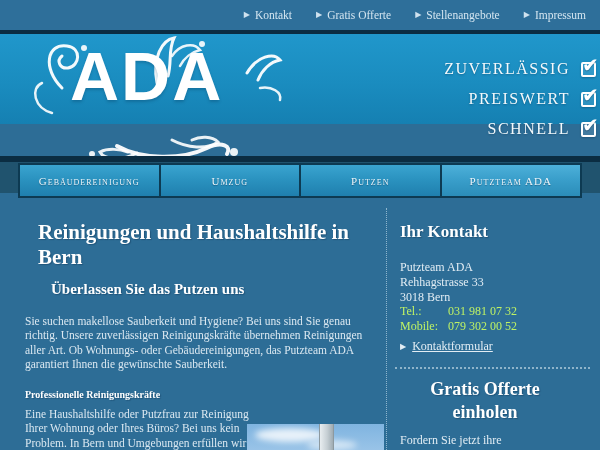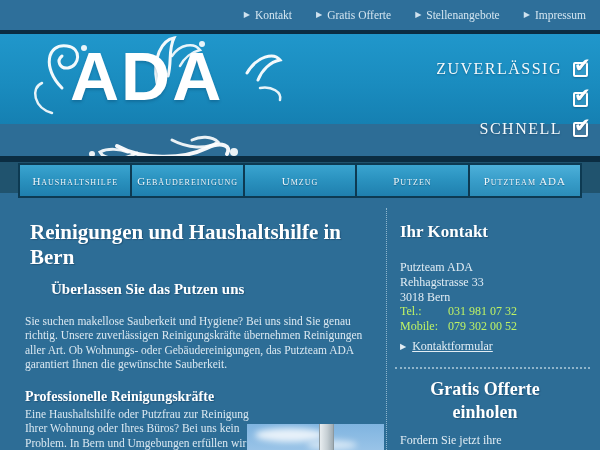--- a/index.html
+++ b/index.html
@@ -26,21 +26,21 @@
     background:linear-gradient(180deg,#2097cb 0%, #1a8cbf 55%, #1580b2 100%);
   }
   .logo { position:absolute; left:22px; top:-6px; width:270px; height:140px; }
   .logo-swirls { position:absolute; left:0; top:0; width:270px; height:140px; }
   .logo-text {
     position:absolute; left:48px; top:14px;
     font-family:"Liberation Sans","DejaVu Sans",sans-serif;
     font-weight:bold; font-size:68px; line-height:1; color:#ffffff;
     letter-spacing:2px; text-shadow:0 2px 3px rgba(0,40,70,0.25);
   }
-  .taglines { position:absolute; right:12px; top:26px; }
+  .taglines { position:absolute; right:4px; top:26px; }
   .tagrow { display:flex; align-items:center; justify-content:flex-end;
     gap:11px; margin-bottom:12px; height:18px; }
   .tagrow .tagtext { color:#f3f9fc; font-size:16px; letter-spacing:1.5px;
     text-shadow:0 1px 2px rgba(0,40,70,0.35); }
   .checkbox { width:15px; height:15px; border:2px solid #ffffff;
     border-radius:2px; position:relative; display:inline-block;
     background:rgba(255,255,255,0.10); box-shadow:0 1px 2px rgba(0,30,60,0.3); }
   .checkbox .check { position:absolute; top:-11px; left:-1px; font-size:20px;
     font-weight:bold; color:#ffffff; text-shadow:0 1px 1px rgba(0,30,60,0.35);
     font-family:"DejaVu Sans",sans-serif; }
@@ -58,28 +58,28 @@
     text-shadow:0 1px 1px rgba(0,30,60,0.4);
   }
   .tab:first-child { margin-left:0; }
   .tab.active { background:linear-gradient(180deg,#4db0d9 0%, #3a9fcb 45%, #2b8db9 100%); }
 
   
   .content { position:absolute; top:200px; left:0; right:0; bottom:0; overflow:hidden; }
   .vdivider { position:absolute; left:386px; top:8px; bottom:0;
     border-left:1px dotted #8fb6cd; }
 
-  .h1 { position:absolute; left:30px; top:20px; width:360px;
+  .h1 { position:absolute; left:38px; top:20px; width:360px;
     font-size:21px; font-weight:bold; color:#ffffff; line-height:1.18;
     text-shadow:1px 1px 1px rgba(0,30,60,0.3); }
   .h2 { position:absolute; left:25px; top:81px; font-size:15px; font-weight:bold;
     color:#ffffff; text-shadow:1px 1px 1px rgba(0,30,60,0.3);margin-left:26px; }
   .p1 { position:absolute; left:25px; top:114px; width:352px;
     font-size:11.5px; line-height:1.24; color:#dbe8f1; }
-  .h3 { position:absolute; left:25px; top:189px; font-size:14px; font-weight:bold;
+  .h3 { position:absolute; left:25px; top:189px; font-size:10px; font-weight:bold;
     color:#ffffff; text-shadow:1px 1px 1px rgba(0,30,60,0.3); }
   .p2 { position:absolute; left:25px; top:207px; width:228px;
     font-size:11.5px; line-height:1.24; color:#dbe8f1; }
 
   
   .photo { position:absolute; left:247px; top:224px; width:137px; height:70px;
     overflow:hidden; background:linear-gradient(180deg,#7fb4e0 0%, #a9cdec 60%, #c2dcf2 100%); }
   .photo .cloud { position:absolute; left:8px; top:4px; width:70px; height:14px;
     background:rgba(255,255,255,0.8); border-radius:50%; filter:blur(3px); }
   .photo .cloud2 { position:absolute; left:60px; top:16px; width:50px; height:10px;
@@ -159,38 +159,38 @@
     </div>
 
     <div class="taglines">
       <div class="tagrow">
         <span class="tagtext">ZUVERLÄSSIG</span>
         <span class="checkbox">
           <span class="check">✔</span>
         </span>
       </div>
       <div class="tagrow">
+        <span class="tagtext">PREISWERT</span>
         <span class="checkbox">
           <span class="check">✔</span>
         </span>
       </div>
       <div class="tagrow">
         <span class="tagtext">SCHNELL</span>
         <span class="checkbox">
           <span class="check">✔</span>
         </span>
       </div>
     </div>
   </div>
 
   <div class="navbar">
     <div class="nav-darkline"></div>
     <div class="nav-row"></div>
     <div class="tabs">
-      <div class="tab">Haushaltshilfe</div>
       <div class="tab">Gebäudereinigung</div>
       <div class="tab">Umzug</div>
       <div class="tab">Putzen</div>
       <div class="tab active">Putzteam ADA</div>
     </div>
   </div>
 
   <div class="content">
     <div class="vdivider"></div>
 

